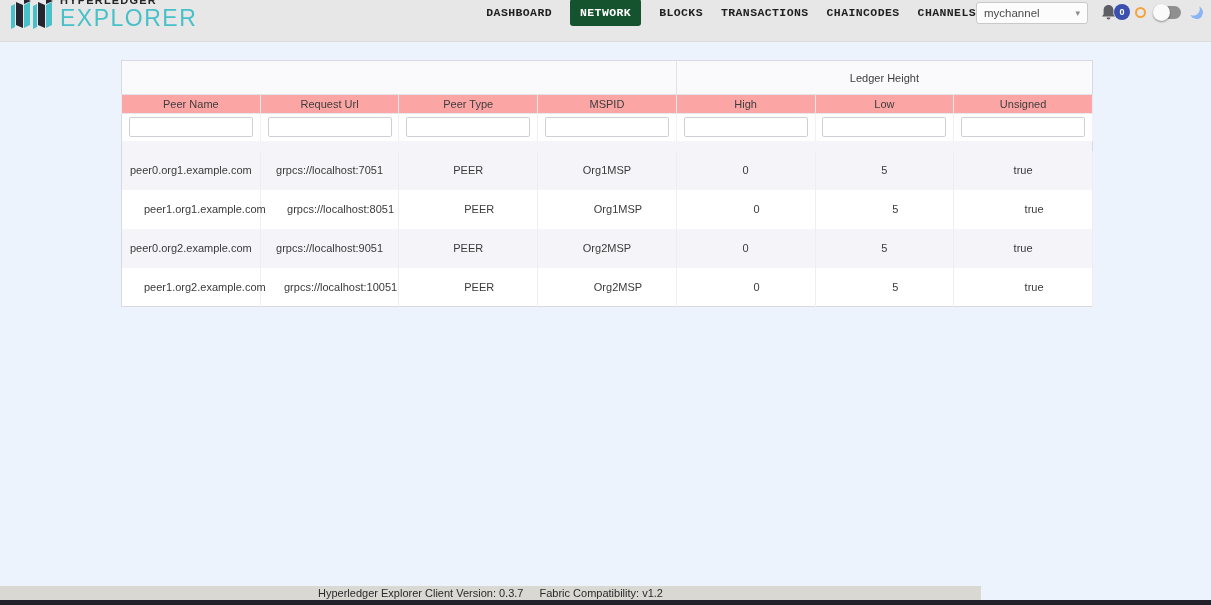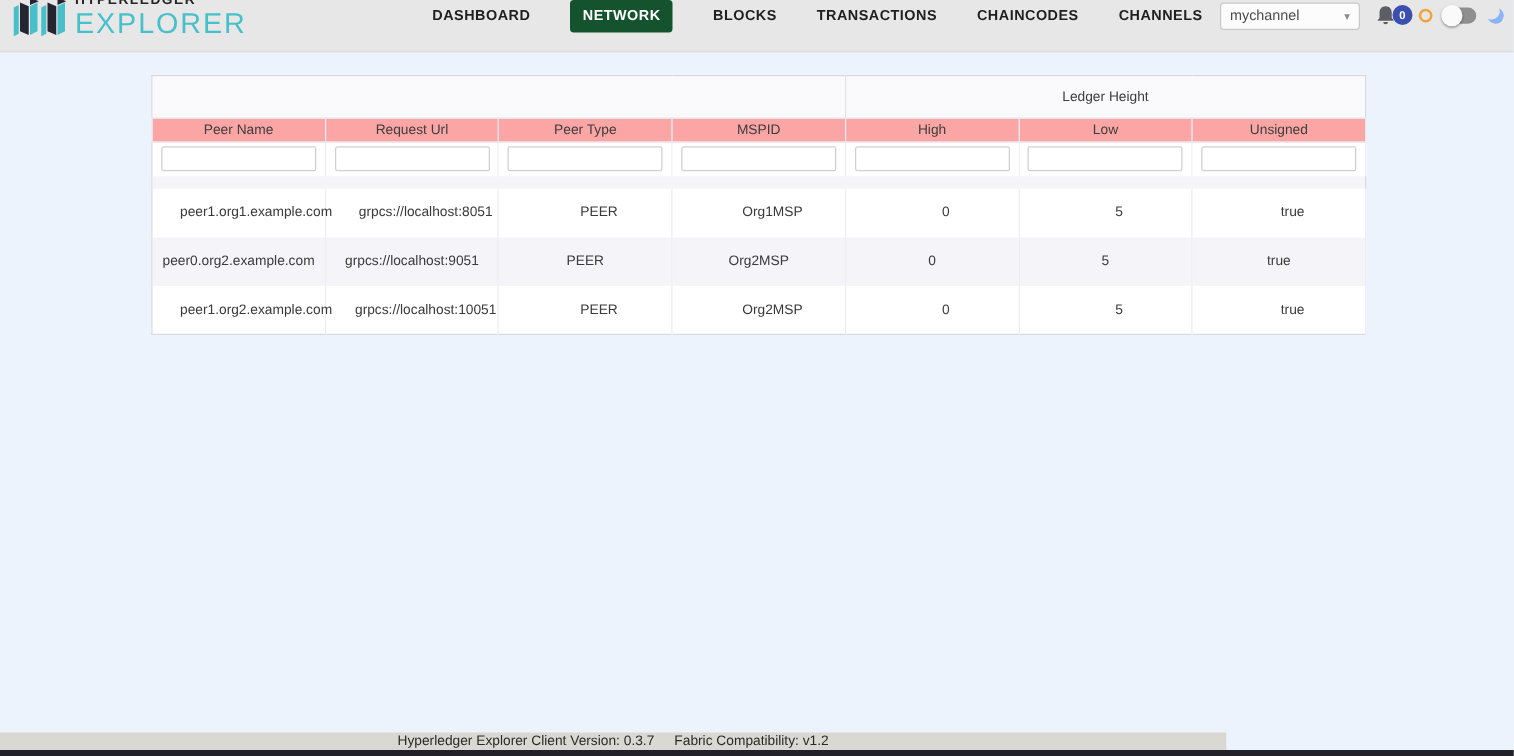--- a/index.html
+++ b/index.html
@@ -10,31 +10,31 @@
   .topbar {
     position:absolute; top:0; left:0; width:1211px; height:42px;
     background:#e7e7e7; display:flex; align-items:center;
     padding:0 8px 16px 10px; border-bottom:1px solid #dcdcdc;
   }
   .logo { display:flex; align-items:center; gap:6px; }
   .logo-text { display:flex; flex-direction:column; line-height:1; }
   .logo-top { font-size:11px; font-weight:bold; letter-spacing:1.2px; color:#262626; }
   .logo-bottom { font-size:23px; letter-spacing:1.5px; color:#47c0ca; margin-top:1px; }
 
-  .nav { display:flex; align-items:center; gap:32px; margin-left:auto; }
+  .nav { display:flex; align-items:center; gap:18px; margin-left:auto;font-family:Liberation Mono, monospace; }
   .nav-item {
     font-size:11.5px; font-weight:bold; letter-spacing:0.4px; color:#1f1f1f;
     cursor:pointer; white-space:nowrap;
   }
   .nav-item.active {
     background:#14532d; color:#ffffff; padding:7px 10px; border-radius:3px;
   }
 
   .channel-select {
-    margin-left:14px; width:112px; height:22px; background:#fcfcfc;
+    width:112px; height:22px; background:#fcfcfc;
     border:1px solid #c9c9c9; border-radius:3px; display:flex; align-items:center;
     justify-content:space-between; padding:0 7px; font-size:11.5px; color:#4a4a4a;
     cursor:pointer;
   }
   .select-caret { font-size:9px; color:#8a8a8a; }
 
   .icon-group { display:flex; align-items:center; margin-left:12px; gap:9px; }
   .bell-wrap { position:relative; width:26px; height:24px; cursor:pointer; }
   .bell-svg { position:absolute; left:0; top:3px; }
   .badge {
@@ -178,20 +178,29 @@
         <td><input type="text" style=""></td>
         <td><input type="text" style=""></td>
         <td><input type="text" style=""></td>
         <td><input type="text" style=""></td>
         <td><input type="text" style=""></td>
         <td><input type="text" style=""></td>
       </tr>
       <tr class="spacer-row">
           <td colspan="7"></td>
         </tr>
+      <tr class="data-row odd">
+        <td>peer0.org1.example.com</td>
+        <td>grpcs://localhost:7051</td>
+        <td>PEER</td>
+        <td>Org1MSP</td>
+        <td>0</td>
+        <td>5</td>
+        <td>true</td>
+      </tr>
       <tr class="data-row even">
         <td>peer1.org1.example.com</td>
         <td>grpcs://localhost:8051</td>
         <td>PEER</td>
         <td>Org1MSP</td>
         <td>0</td>
         <td>5</td>
         <td>true</td>
       </tr>
       <tr class="data-row odd">

